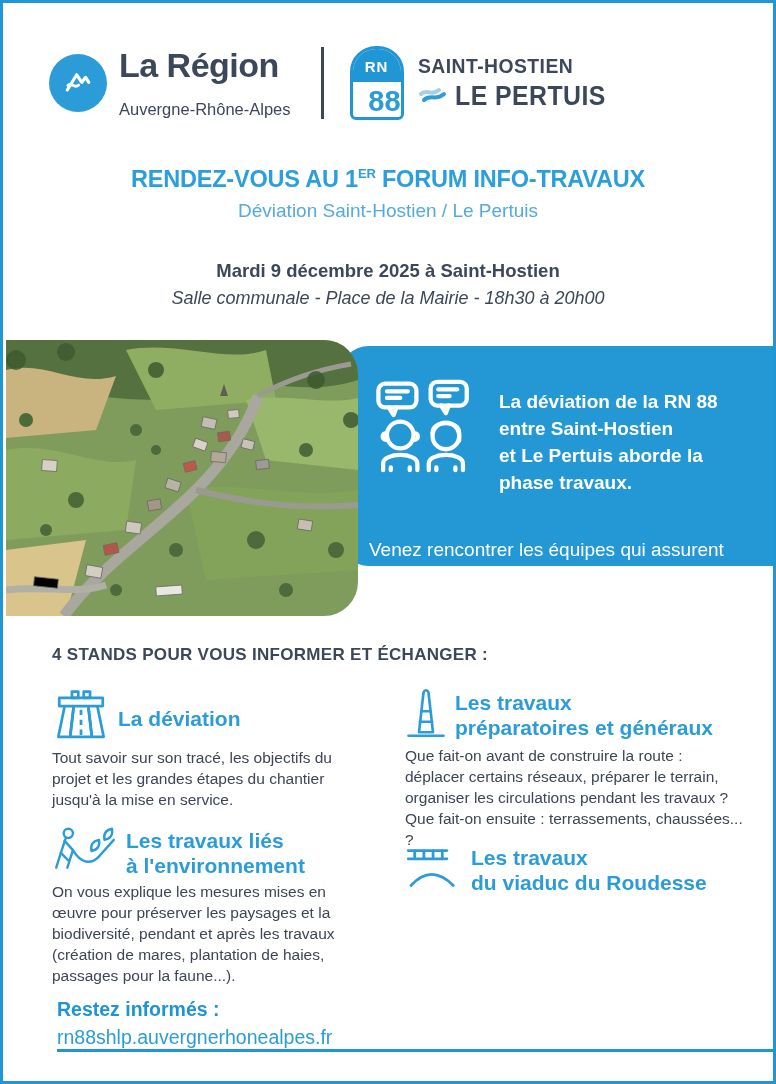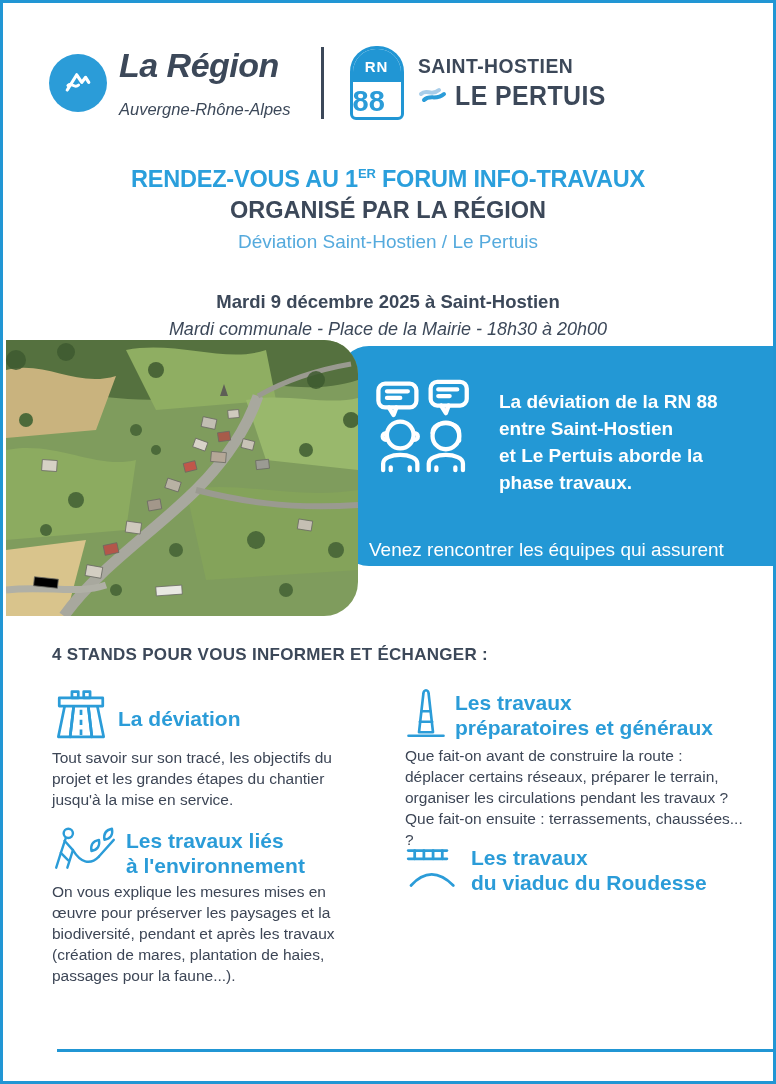--- a/index.html
+++ b/index.html
@@ -9,30 +9,30 @@
     position:relative; width:776px; height:1084px;
     background:#ffffff; border:3px solid #2196d4; overflow:hidden;
   }
   
   .header { position:absolute; top:38px; left:46px; right:30px; height:84px; display:flex; align-items:center; }
   .region-logo { display:flex; align-items:center; }
   .region-circle {
     width:58px; height:58px; border-radius:50%; background:#2b9cd8;
     display:flex; align-items:center; justify-content:center; flex:0 0 auto;
   }
-  .region-words { margin-left:12px; color:#3c4859;font-style:italic; }
+  .region-words { margin-left:12px; color:#3c4859; }
   .region-title { font-size:34px; font-weight:bold; letter-spacing:-0.5px; line-height:34px; }
   .region-sub { font-size:16.5px; margin-top:18px; }
   .header-divider { width:3px; height:72px; background:#3c4859; margin:0 26px 0 30px; }
   .rn-sign {
     width:54px; height:74px; border:3px solid #2196d4;
     border-radius:26px 26px 6px 6px; overflow:hidden; background:#fff; flex:0 0 auto;
   }
   .rn-top { background:#2196d4; color:#fff; font-weight:bold; font-size:15px; text-align:center; padding-top:9px; height:33px; letter-spacing:1px; }
-  .rn-num { color:#2b9cd8; font-weight:bold; font-size:29px; text-align:left; line-height:38px; letter-spacing:0px; }
+  .rn-num { color:#2b9cd8; font-weight:bold; font-size:29px; text-align:right; line-height:38px; letter-spacing:0px; }
   .sign-words { margin-left:14px; color:#3c4859; font-weight:bold; }
   .sign-line1 { font-size:21px; letter-spacing:0.5px; transform:scaleX(0.92); transform-origin:left; white-space:nowrap; }
   .sign-line2 { font-size:27px; letter-spacing:0.5px; display:flex; align-items:center; justify-content:flex-end; margin-top:3px; }
   .sign-line2 .swoosh { margin-right:7px; }
   .sign-line2 span.txt { transform:scaleX(0.92); transform-origin:left; white-space:nowrap; display:inline-block; }
   
   .title-block { position:absolute; top:163px; left:0; right:0; text-align:center; }
   .t1 { color:#2a9fdc; font-weight:bold; font-size:23.5px; letter-spacing:-0.2px; }
   .t1 sup { font-size:13px; vertical-align:super;text-align:right; }
   .t2 { color:#3c4859; font-weight:bold; font-size:23.5px; margin-top:4px; }
@@ -113,24 +113,23 @@
             <path d="M6 15 C12 9 18 16 26 9" fill="none" stroke="#2b9cd8" stroke-width="4" stroke-linecap="round"></path>
           </svg>
         </span>
         <span class="txt">LE PERTUIS</span>
       </div>
     </div>
   </div>
 
   <div class="title-block">
     <div class="t1"><span>RENDEZ-VOUS AU 1</span><sup>ER</sup><span> FORUM INFO-TRAVAUX</span></div>
-    <div class="t2">ORGANISÉ PAR LA RÉGION</div>
     <div class="t3">Déviation Saint-Hostien / Le Pertuis</div>
     <div class="t4">Mardi 9 décembre 2025 à Saint-Hostien</div>
-    <div class="t5">Mardi communale - Place de la Mairie - 18h30 à 20h00</div>
+    <div class="t5">Salle communale - Place de la Mairie - 18h30 à 20h00</div>
   </div>
 
   <div class="banner">
     <div class="banner-box">
       <div class="chat-icon">
         <svg width="106" height="95" viewBox="0 0 110 100" fill="none" stroke="#ffffff" stroke-width="4.5" stroke-linecap="round" stroke-linejoin="round">
           <rect x="7" y="6" width="40" height="25" rx="7"></rect>
           <path d="M18 31 l5 8 l3 -8"></path>
           <path d="M16 14 h22 M16 21 h14"></path>
           <rect x="62" y="4" width="38" height="25" rx="7"></rect>
@@ -284,15 +283,19 @@
             <path d="M10 6 v9 M20 6 v9 M30 6 v9 M40 6 v9"></path>
             <path d="M6 44 Q28 20 52 44"></path>
           </svg>
         </span>
         <span class="stand-title">Les travaux
 du viaduc du Roudesse</span>
       </div>
     </div>
   </div>
 
+  <div class="footer">
+    <div class="footer-label">Restez informés :</div>
+    <a class="footer-url" href="#">rn88shlp.auvergnerhonealpes.fr</a>
+  </div>
   <div class="footer-line"></div>
 
 </div>
 
 </body></html>

